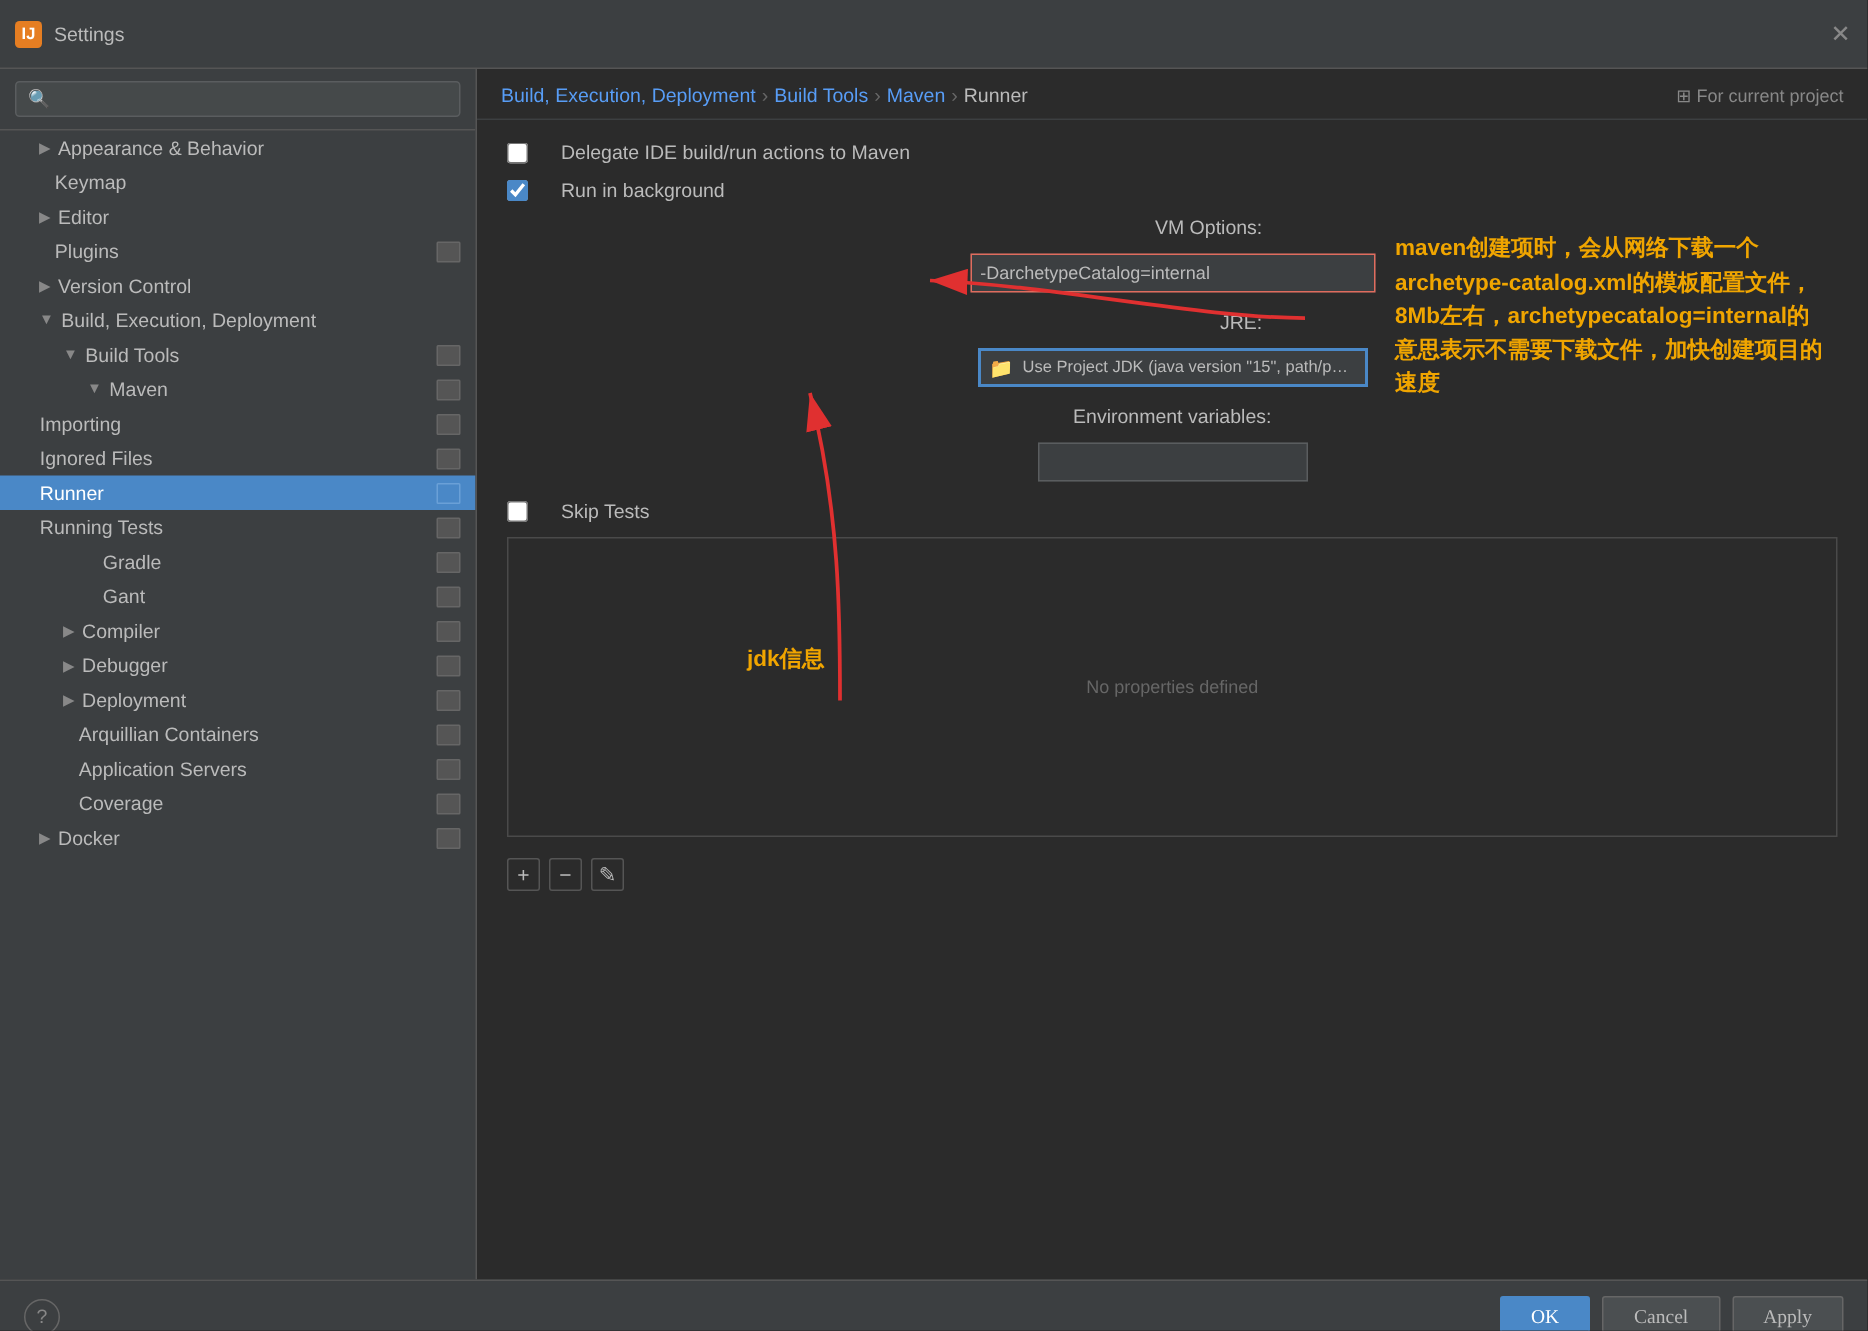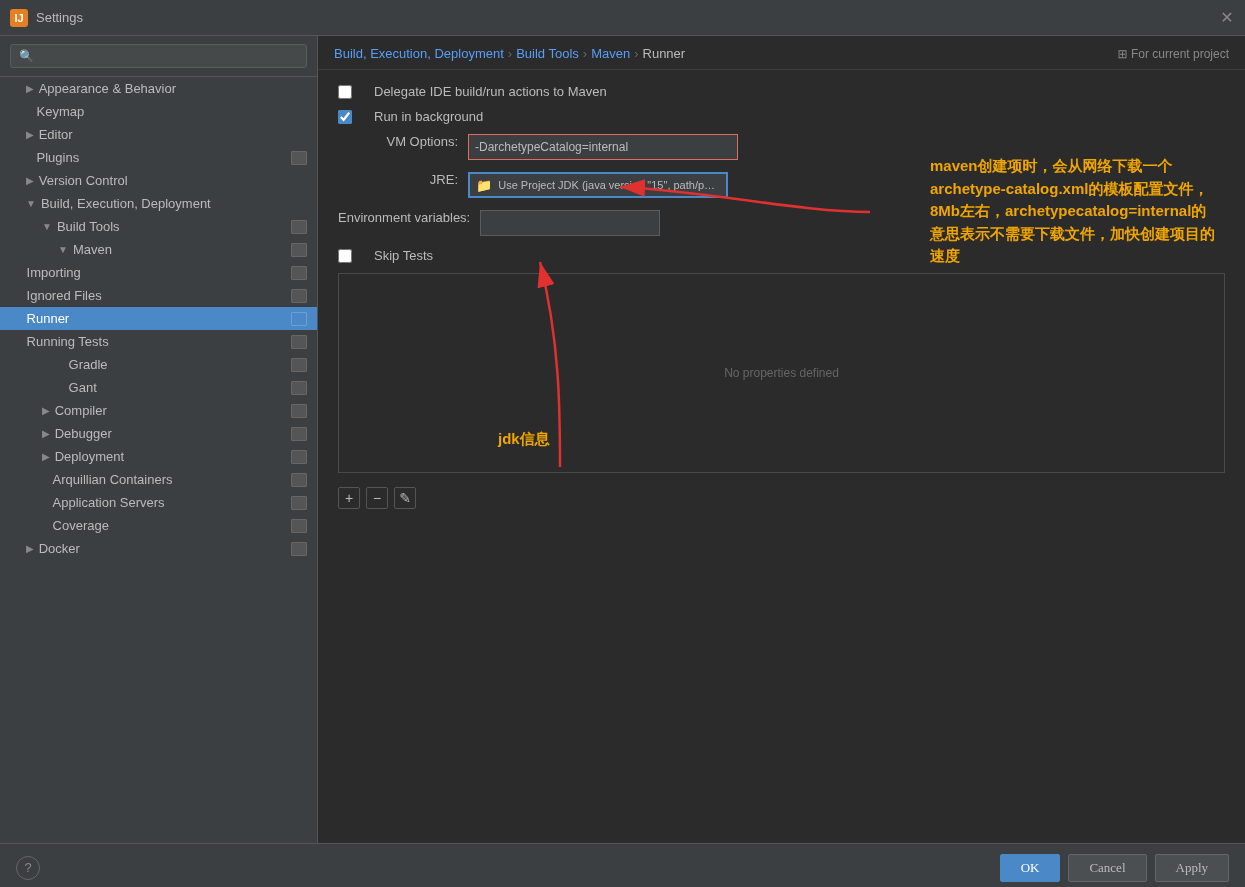--- a/index.html
+++ b/index.html
@@ -10,21 +10,21 @@
       font-size: 13px;
       width: 1245px;
       height: 887px;
       overflow: hidden;
       position: relative;
     }
 
     
     .titlebar {
       background: #3c3f41;
-      height: 36px;
+      height: 46px;
       display: flex;
       align-items: center;
       padding: 16px 10px;
       border-bottom: 1px solid #555;
       justify-content: center;
     }
     .titlebar-icon {
       width: 18px;
       height: 18px;
       background: #e67e22;
@@ -119,23 +119,24 @@
     .breadcrumb-project { color: #888; margin-left: auto; font-size: 12px; }
 
     
     .settings-form {
       padding: 14px 20px;
       flex: 1;
       overflow-y: auto;
     }
     .form-row {
       display: flex;
-      align-items: flex-start;
+      align-items: center;
       margin-bottom: 12px;
       gap: 10px;
+      flex-direction: column;
     }
     .form-checkbox {
       display: flex;
       align-items: center;
       gap: 22px;
       margin-bottom: 10px;
     }
     .form-checkbox input[type=checkbox] {
       width: 14px; height: 14px;
       accent-color: #4a88c7;

